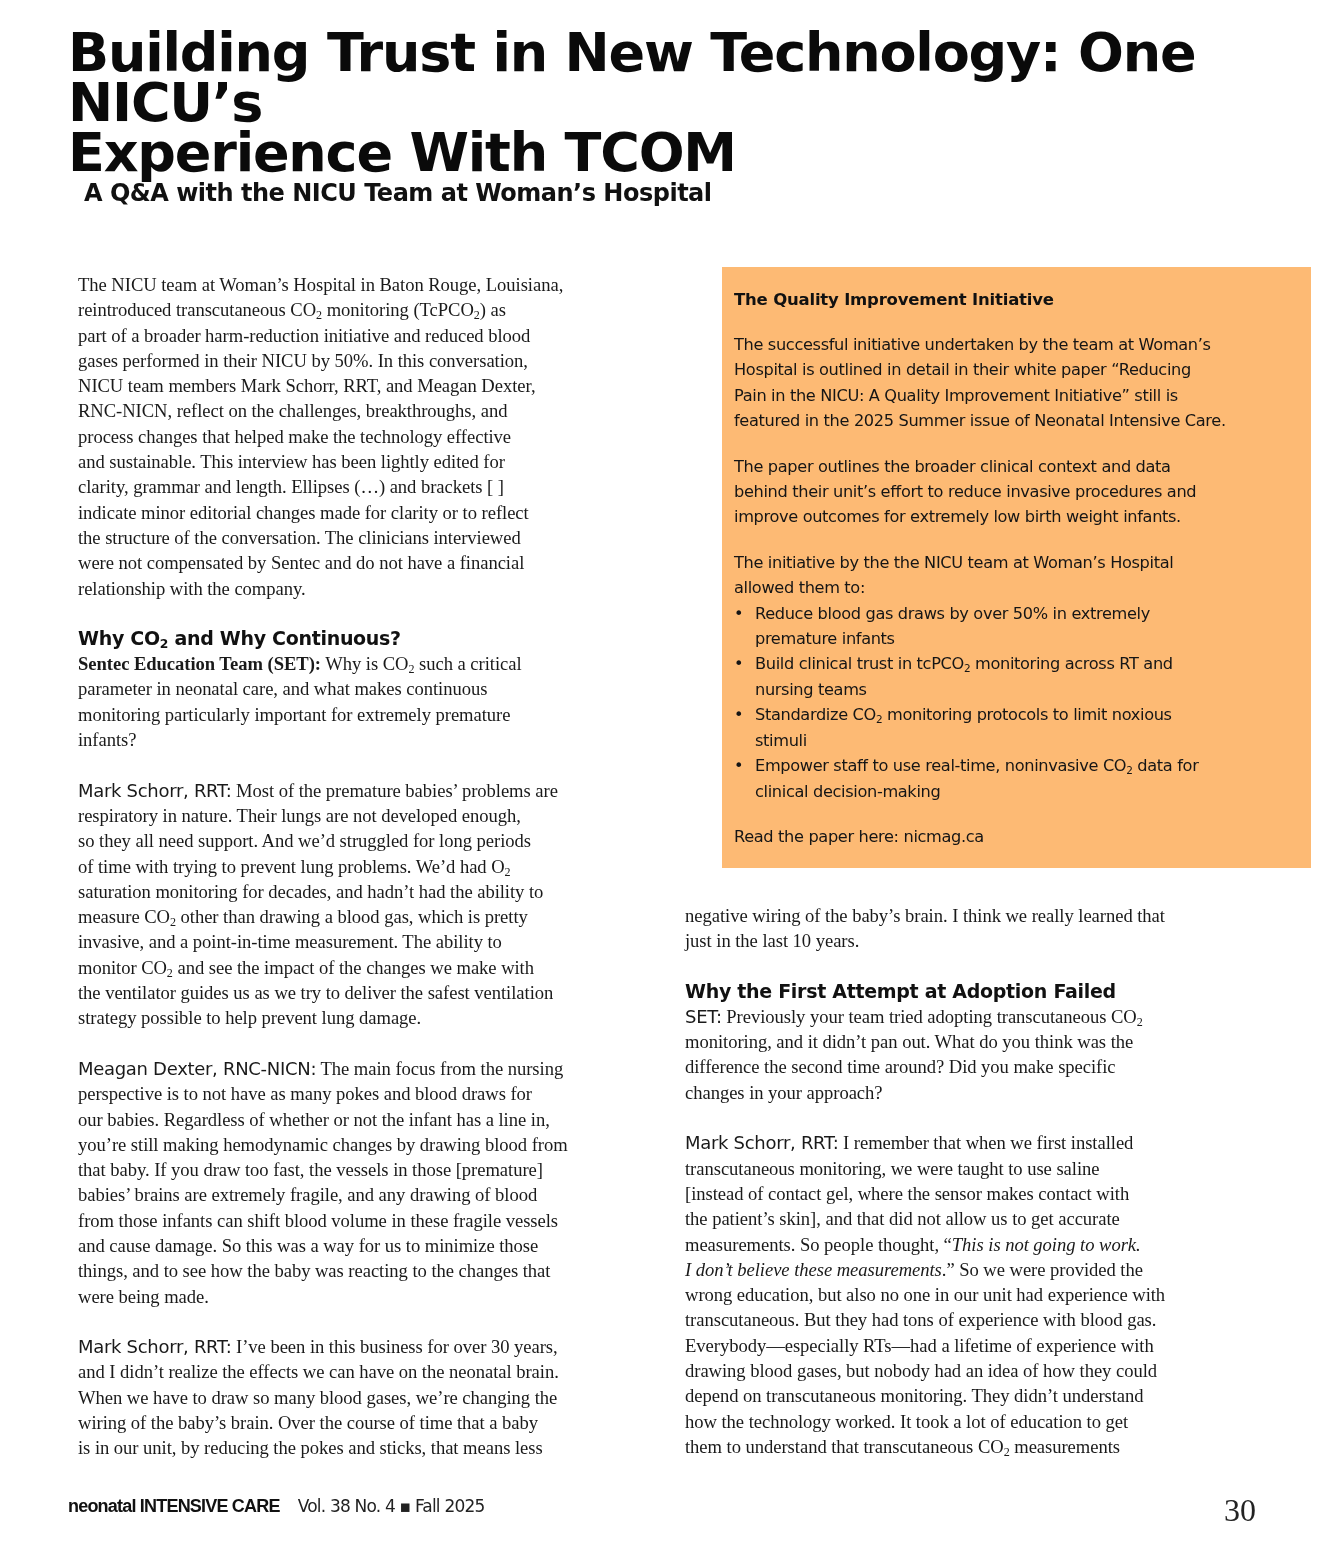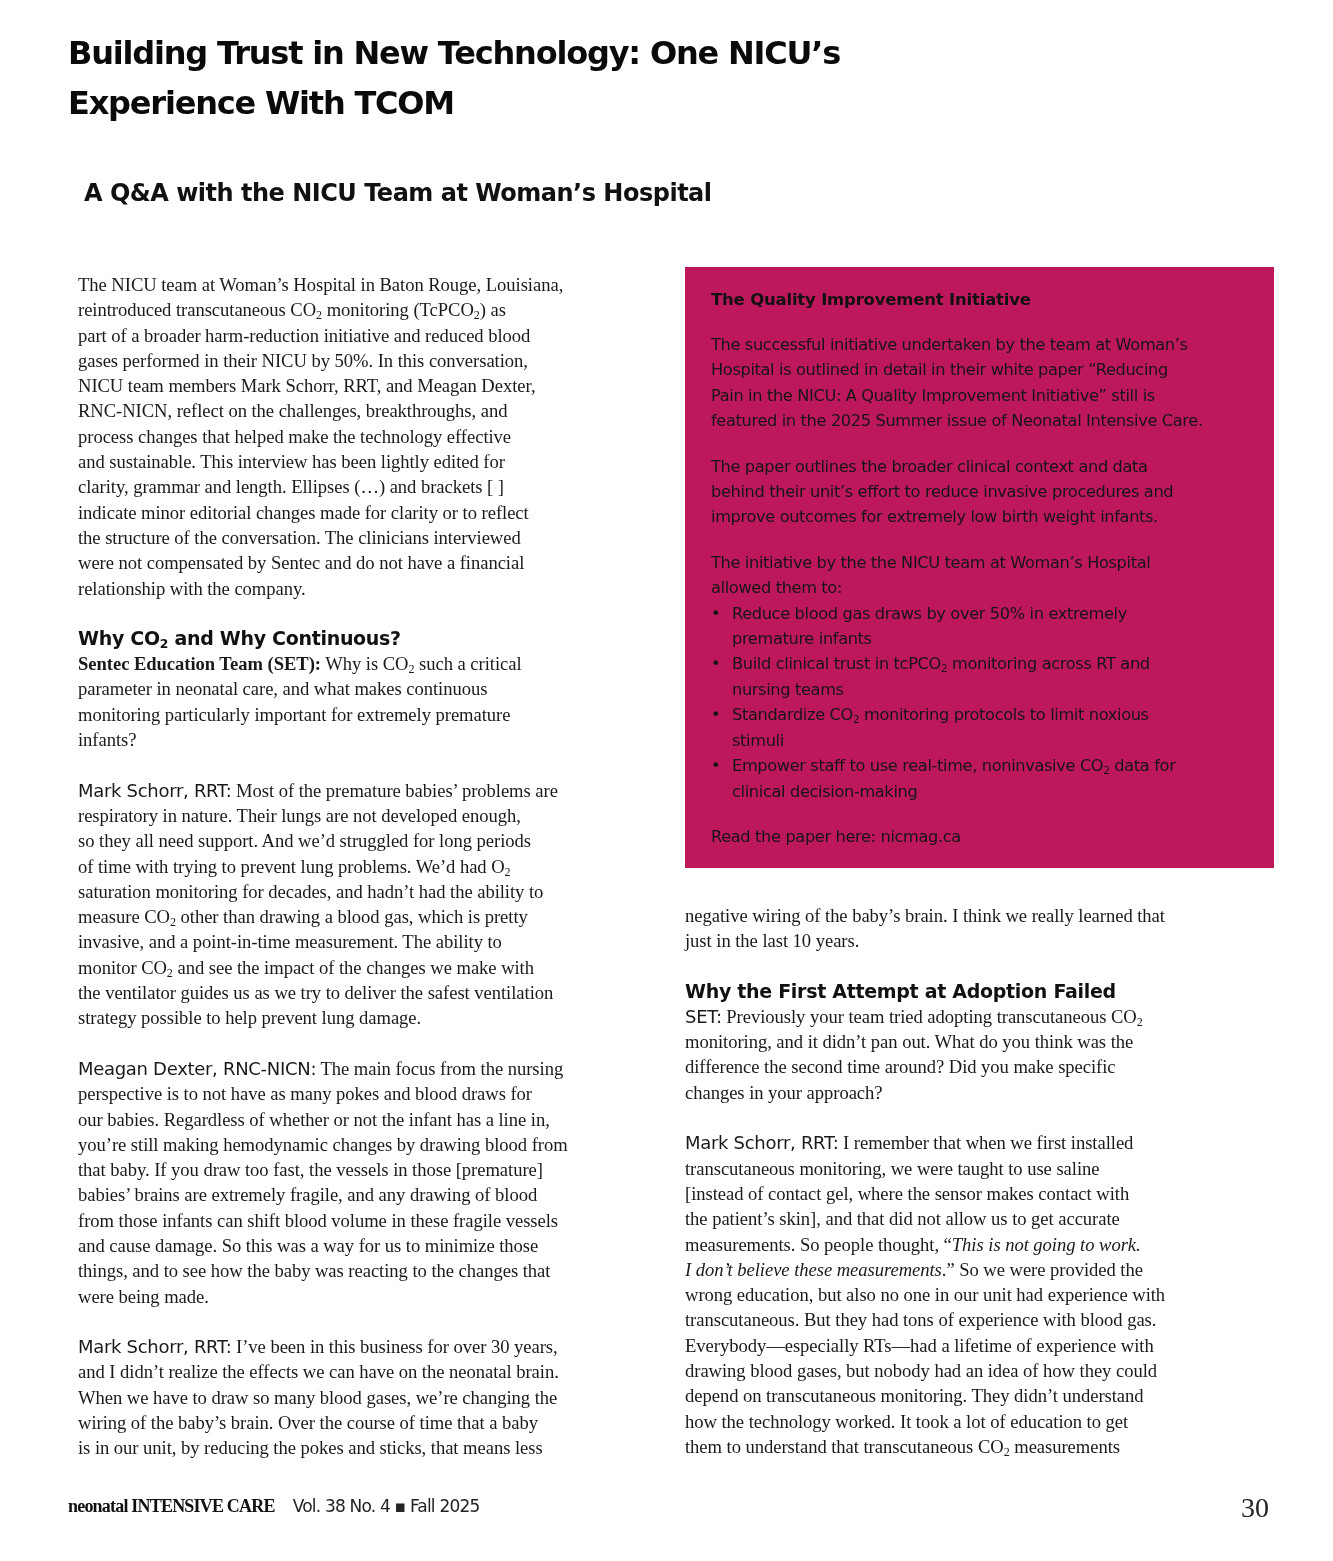--- a/index.html
+++ b/index.html
@@ -1,19 +1,19 @@
 <!DOCTYPE html>
 <html><head>
 <meta charset="utf-8">
 <style>
   html, body { margin: 0; padding: 0; background: #ffffff; }
   body { width: 1333px; height: 1561px; position: relative; overflow: hidden; color: #111; }
 
   #title { position: absolute; left: 68px; top: 28px; width: 1200px;
-    font-family: "DejaVu Sans", sans-serif; font-weight: bold; font-size: 32px;
+    font-family: "DejaVu Sans", sans-serif; font-weight: bold; font-size: 54px;
     line-height: 50px; letter-spacing: -1.2px; color: #0a0a0a; margin: 0; }
   #subtitle { position: absolute; left: 68px; top: 161px;
     font-family: "DejaVu Sans", sans-serif; font-weight: bold; font-size: 24px;
     line-height: 32px; letter-spacing: -0.5px; margin: 16px; color: #111; }
 
   .col { position: absolute; width: 595px; }
   #col-left { left: 78px; top: 272px; }
   #col-right { left: 685px; top: 903px; }
 
   .line { font-family: "Liberation Serif", "DejaVu Serif", serif; font-size: 18.6px;
@@ -21,36 +21,36 @@
   .para { margin: 0 0 25.3px 0; }
   .para:last-child { margin-bottom: 4px; }
 
   .section-head { font-family: "DejaVu Sans", sans-serif; font-weight: bold;
     font-size: 19px; line-height: 25px; margin: 0; color: #111; letter-spacing: -0.3px; white-space: nowrap; }
   .speaker-sans { font-family: "DejaVu Sans", sans-serif; font-weight: normal; font-size: 18px; letter-spacing: -0.3px; }
   .speaker-serif { font-family: "Liberation Serif", "DejaVu Serif", serif; font-weight: bold; }
   sub { font-size: 0.65em; line-height: 0; vertical-align: -0.25em; }
   em { font-style: italic; }
 
-  #sidebar { position: absolute; left: 685px; top: 267px; width: 589px; height: 601px;
-    background: #be185d; box-sizing: border-box; padding: 20px 26px; }
+  #sidebar { position: absolute; left: 722px; top: 267px; width: 589px; height: 601px;
+    background: #fdba74; box-sizing: border-box; padding: 20px 12px; }
   #sidebar .sb-title { font-family: "DejaVu Sans", sans-serif; font-weight: bold;
     font-size: 16.5px; line-height: 25px; margin: 0 0 20px 0; letter-spacing: -0.2px; color: #111; }
   #sidebar .sb-line { font-family: "DejaVu Sans", sans-serif; font-size: 16.2px;
     line-height: 25.4px; white-space: nowrap; color: #151515; letter-spacing: -0.35px; }
   #sidebar .sb-para { margin: 0 0 20px 0; }
   #sidebar ul { list-style: none; margin: 0 0 20px 0; padding: 0; }
   #sidebar li { position: relative; padding-left: 21px; }
   #sidebar li .bullet { position: absolute; left: 0; top: 0; }
 
   #footer { position: absolute; left: 68px; top: 1496px; width: 1205px; height: 30px; }
-  #footer .brand { font-family: Liberation Serif, serif; font-weight: bold; font-size: 18px;
+  #footer .brand { font-family: Liberation Sans, sans-serif; font-weight: bold; font-size: 18px;
     letter-spacing: -0.8px; color: #111; }
   #footer .issue { font-family: "DejaVu Sans", sans-serif; font-size: 17px; letter-spacing: -0.8px; color: #222; margin-left: 18px; }
-  #footer .page { position: absolute; right: 4px; top: -4px; font-family: "Liberation Serif", serif; font-size: 28px; color: #222; }
+  #footer .page { position: absolute; right: 17px; top: -4px; font-family: "Liberation Serif", serif; font-size: 32px; color: #222; }
 </style>
 </head>
 <body>
 
 <h1 id="title">
   <div>Building Trust in New Technology: One NICU’s</div>
   <div>Experience With TCOM</div>
 </h1>
 <h2 id="subtitle">A Q&amp;A with the NICU Team at Woman’s Hospital</h2>
 

